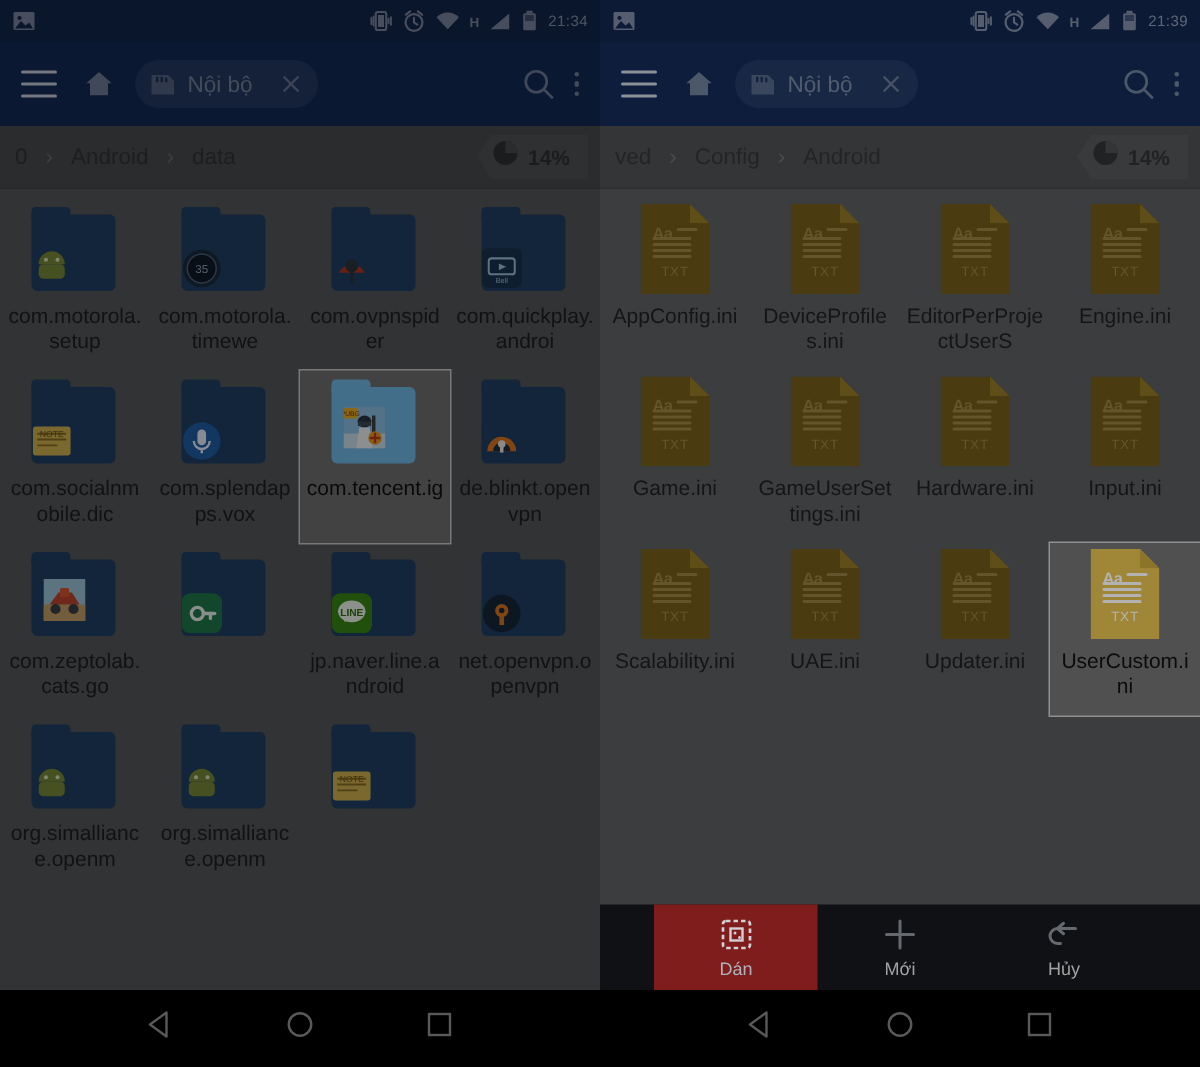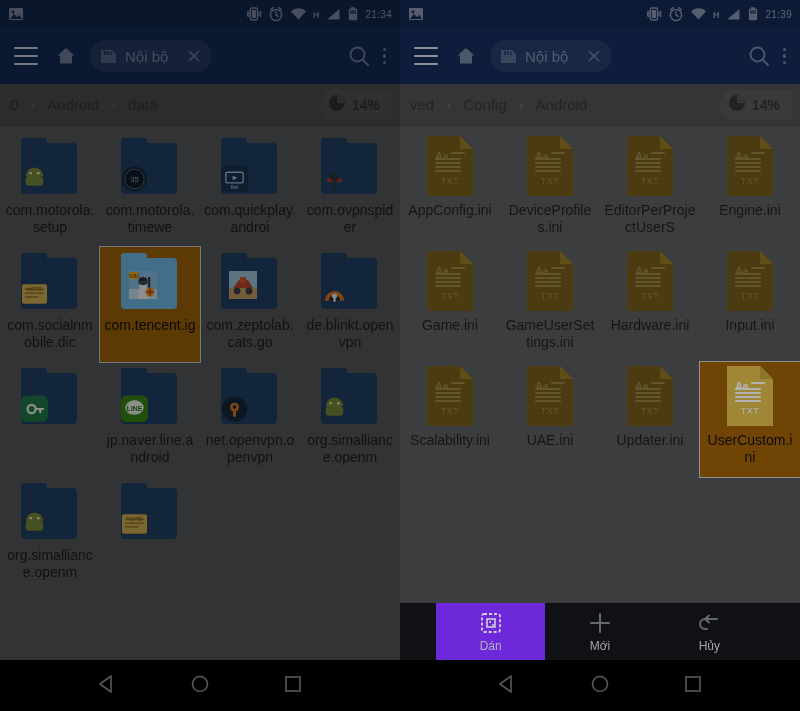--- a/index.html
+++ b/index.html
@@ -79,21 +79,21 @@
     padding-top: 4px;
   }
   .cell .art { position: relative; width: 66px; height: 62px; }
   .cell .label {
     margin-top: 4px; width: 92px; text-align: center;
     font-size: 14px; line-height: 17px; color: #1d1f21;
     word-break: break-all;
   }
   
   .cell.selected {
-    background: #a16207;
+    background: #737373;
     box-shadow: 0 0 0 1px #cfcfcf;
     z-index: 4;
   }
   .cell.selected .label { color: #111; }
 
   
   .folder { position: absolute; inset: 0 2px; }
   .folder .tab {
     position: absolute; left: 2px; top: 2px; width: 26px; height: 8px;
     background: #1f4064; border-radius: 3px 3px 0 0;
@@ -143,21 +143,21 @@
   .actionbar {
     position: absolute; left: 0; bottom: 0; width: 400px; height: 57px;
     background: #101114; display: flex; align-items: stretch; z-index: 7;
   }
   .act {
     flex: 1; display: flex; flex-direction: column;
     align-items: center; justify-content: center; gap: 4px;
   }
   .act.pad-l { flex: 0 0 36px; }
   .act.pad-r { flex: 0 0 36px; }
-  .act.active { background: #6d28d9; }
+  .act.active { background: #7f1d1d; }
   .act .al { font-size: 12px; color: #a3a3a3; }
   .act.active .al { color: #aeb3ba; }
   .act .ai { opacity: .62; display: flex; align-items: center; justify-content: center; height: 24px; }
   .act.active .ai { opacity: .95; }
 
   
   .navbar {
     position: absolute; left: 0; bottom: 0; width: 800px; height: 51px;
     background: #000; display: flex; z-index: 9;
   }
@@ -306,61 +306,78 @@
           <div class="label">com.motorola.timewe</div>
         </div>
         <div class="cell">
           <div class="art">
             <div class="folder">
               <div class="tab"></div>
               <div class="body"></div>
             </div>
             <div class="badge">
               <svg width="28" height="28" viewBox="0 0 28 28">
+                <rect width="28" height="28" fill="#1f4064"></rect>
+                <path d="M5 17 a10 10 0 0 1 18 0z" fill="#b03a22"></path>
+                <circle cx="14" cy="12" r="4.6" fill="#2b3640"></circle>
+                <rect x="13" y="12" width="2" height="12" fill="#2b3640"></rect>
+              </svg>
+            </div>
+          </div>
+          <div class="label">com.ovpnspider</div>
+        </div>
+        <div class="cell">
+          <div class="art">
+            <div class="folder">
+              <div class="tab"></div>
+              <div class="body"></div>
+            </div>
+            <div class="badge">
+              <svg width="28" height="28" viewBox="0 0 28 28">
                 <rect width="28" height="28" rx="2" fill="#1b3550"></rect>
                 <rect x="5" y="7" width="18" height="11" rx="2" fill="none" stroke="#9fc4e0" stroke-width="1.4"></rect>
                 <path d="M12 10.5 L17 12.8 L12 15.2 Z" fill="#9fc4e0"></path>
                 <text x="14" y="24" font-size="5" fill="#9fc4e0" text-anchor="middle" font-family="sans-serif">Bell</text>
               </svg>
             </div>
           </div>
           <div class="label">com.quickplay.androi</div>
         </div>
         <div class="cell">
           <div class="art">
             <div class="folder">
               <div class="tab"></div>
               <div class="body"></div>
             </div>
             <div class="badge">
               <svg width="28" height="28" viewBox="0 0 28 28">
-                <rect width="28" height="28" fill="#1f4064"></rect>
-                <path d="M5 17 a10 10 0 0 1 18 0z" fill="#b03a22"></path>
-                <circle cx="14" cy="12" r="4.6" fill="#2b3640"></circle>
-                <rect x="13" y="12" width="2" height="12" fill="#2b3640"></rect>
-              </svg>
-            </div>
-          </div>
-          <div class="label">com.ovpnspider</div>
-        </div>
-        <div class="cell">
-          <div class="art">
-            <div class="folder">
-              <div class="tab"></div>
-              <div class="body"></div>
-            </div>
-            <div class="badge">
-              <svg width="28" height="28" viewBox="0 0 28 28">
                 <rect x="1" y="4" width="26" height="20" rx="2" fill="#d3b450"></rect>
                 <path d="M4 9 h20 M4 13 h20 M4 17 h14" stroke="#8a6f25" stroke-width="1.3"></path>
                 <text x="14" y="11" font-size="6" fill="#6d5618" text-anchor="middle" font-family="sans-serif">NOTE</text>
               </svg>
             </div>
           </div>
           <div class="label">com.socialnmobile.dic</div>
+        </div>
+        <div class="cell">
+          <div class="art">
+            <div class="folder">
+              <div class="tab"></div>
+              <div class="body"></div>
+            </div>
+            <div class="badge">
+              <svg width="28" height="28" viewBox="0 0 28 28">
+                <circle cx="14" cy="14" r="13" fill="#1f5fa8"></circle>
+                <rect x="11" y="6" width="6" height="11" rx="3" fill="#eaf2fb"></rect>
+                <path d="M8.5 14 a5.5 5.5 0 0 0 11 0" stroke="#eaf2fb" stroke-width="1.6" fill="none"></path>
+                <path d="M14 19.5 v3" stroke="#eaf2fb" stroke-width="1.6"></path>
+              </svg>
+            </div>
+          </div>
+          <div class="label">com.splendapps.vox</div>
         </div>
         <div class="cell selected">
           <div class="art">
             <div class="folder">
               <div class="tab"></div>
               <div class="body"></div>
             </div>
             <div class="badge big">
               <svg width="28" height="28" viewBox="0 0 28 28">
                 <rect width="28" height="28" fill="#8fc3e8"></rect>
@@ -377,50 +394,50 @@
             </div>
           </div>
           <div class="label">com.tencent.ig</div>
         </div>
         <div class="cell">
           <div class="art">
             <div class="folder">
               <div class="tab"></div>
               <div class="body"></div>
             </div>
+            <div class="badge">
+              <svg width="28" height="28" viewBox="0 0 28 28">
+                <rect width="28" height="28" fill="#1f4064"></rect>
+                <path d="M4 21 a10 10 0 0 1 20 0z" fill="#e07820"></path>
+                <path d="M8 21 a6 6 0 0 1 12 0z" fill="#1f2f40"></path>
+                <circle cx="14" cy="16" r="2.6" fill="#e9ecef"></circle>
+                <rect x="12.8" y="17" width="2.4" height="5" fill="#e9ecef"></rect>
+              </svg>
+            </div>
+          </div>
+          <div class="label">de.blinkt.openvpn</div>
+        </div>
+        <div class="cell">
+          <div class="art">
+            <div class="folder">
+              <div class="tab"></div>
+              <div class="body"></div>
+            </div>
             <div class="badge big">
               <svg width="28" height="28" viewBox="0 0 28 28">
                 <rect width="28" height="28" fill="#9ec9dd"></rect>
                 <rect y="17" width="28" height="11" fill="#c8a06a"></rect>
                 <path d="M4 17 l6-8 h9 l5 8 z" fill="#c0452c"></path>
                 <circle cx="8" cy="20" r="3.4" fill="#3a3f45"></circle>
                 <circle cx="20" cy="20" r="3.4" fill="#3a3f45"></circle>
                 <rect x="11" y="6" width="6" height="6" rx="1" fill="#d9552f"></rect>
               </svg>
             </div>
           </div>
           <div class="label">com.zeptolab.cats.go</div>
-        </div>
-        <div class="cell">
-          <div class="art">
-            <div class="folder">
-              <div class="tab"></div>
-              <div class="body"></div>
-            </div>
-            <div class="badge">
-              <svg width="28" height="28" viewBox="0 0 28 28">
-                <rect width="28" height="28" fill="#1f4064"></rect>
-                <path d="M4 21 a10 10 0 0 1 20 0z" fill="#e07820"></path>
-                <path d="M8 21 a6 6 0 0 1 12 0z" fill="#1f2f40"></path>
-                <circle cx="14" cy="16" r="2.6" fill="#e9ecef"></circle>
-                <rect x="12.8" y="17" width="2.4" height="5" fill="#e9ecef"></rect>
-              </svg>
-            </div>
-          </div>
-          <div class="label">de.blinkt.openvpn</div>
         </div>
         <div class="cell">
           <div class="art">
             <div class="folder">
               <div class="tab"></div>
               <div class="body"></div>
             </div>
             <div class="badge">
               <svg width="28" height="28" viewBox="0 0 28 28">
                 <rect width="28" height="28" rx="6" fill="#1f7a4a"></rect>

